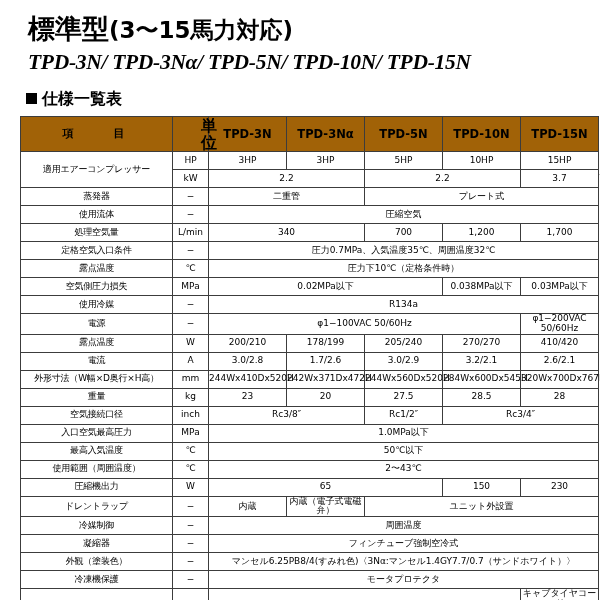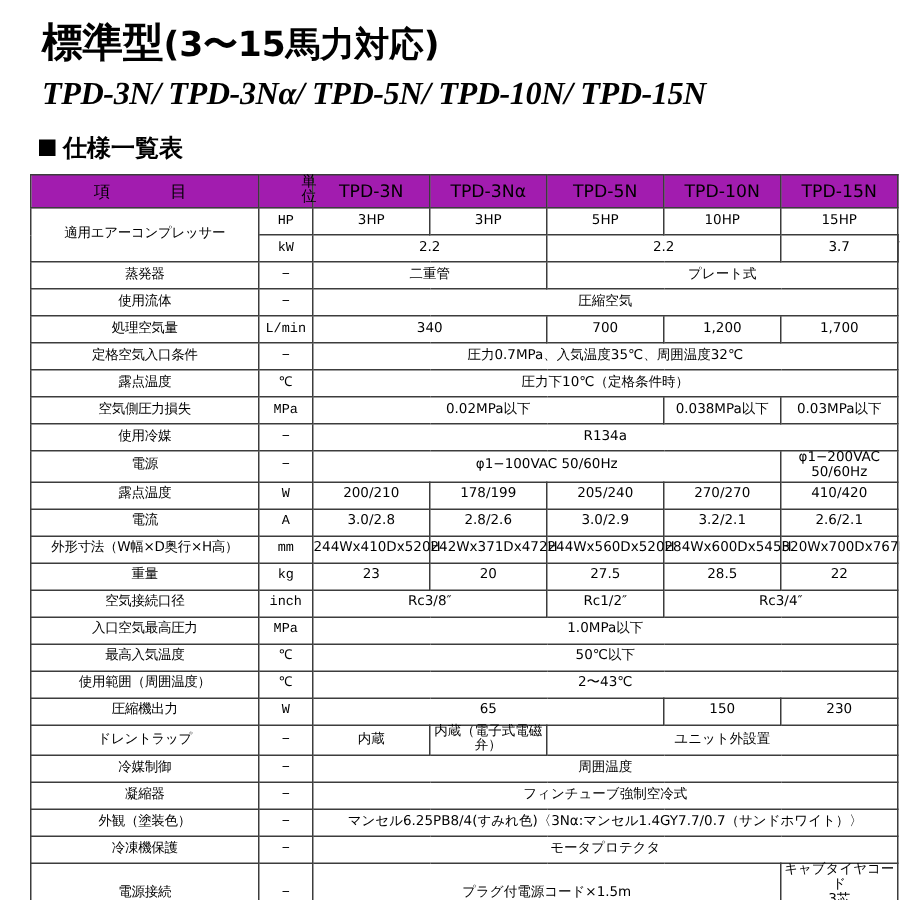--- a/index.html
+++ b/index.html
@@ -66,45 +66,44 @@
     text-align: center;
     vertical-align: middle;
     padding: 0;
     height: 17px;
     line-height: 1.08;
     font-weight: normal;
     background: #ffffff;
   }
   
   tr.head td {
-    background: #a21caf;
-    font-weight: normal;
+    background: #a16207;
+    font-weight: bold;
     font-size: 11.5px;
     height: 21px;
   }
   tr.head td.h-item {
     letter-spacing: 6px;
     font-size: 11px;
   }
   tr.head td.h-unit {
-    font-size: 10px;
+    font-size: 16px;
     letter-spacing: 0px;
     padding-left: 28px;
   }
   td.lbl {
     background: #d7eef2;
     text-align: left;
     padding-left: 4px;
     font-size: 9.5px;
     letter-spacing: -0.2px;
   }
   td.unit {
     background: #d7eef2;
     font-size: 9px;
-    font-family: Liberation Mono, monospace;
   }
   td.val {
     font-size: 9.5px;
   }
   td.small {
     font-size: 8px;
   }
   td.tiny {
     font-size: 7px;
     line-height: 1.1;
@@ -215,42 +214,42 @@
           <td class="val">200/210</td>
           <td class="val">178/199</td>
           <td class="val">205/240</td>
           <td class="val">270/270</td>
           <td class="val">410/420</td>
         </tr>
         <tr>
           <td class="lbl">電流</td>
           <td class="unit">A</td>
           <td class="val">3.0/2.8</td>
-          <td class="val">2.8/2.6</td>
+          <td class="val">1.7/2.6</td>
           <td class="val">3.0/2.9</td>
           <td class="val">3.2/2.1</td>
           <td class="val">2.6/2.1</td>
         </tr>
         <tr>
           <td class="lbl">外形寸法（W幅×D奥行×H高）</td>
           <td class="unit">mm</td>
           <td class="val small">244Wx410Dx520H</td>
           <td class="val small">242Wx371Dx472H</td>
           <td class="val small">244Wx560Dx520H</td>
           <td class="val small">284Wx600Dx545H</td>
           <td class="val small">320Wx700Dx767H</td>
         </tr>
         <tr>
           <td class="lbl">重量</td>
           <td class="unit">kg</td>
           <td class="val">23</td>
           <td class="val">20</td>
           <td class="val">27.5</td>
           <td class="val">28.5</td>
-          <td class="val">22</td>
+          <td class="val">28</td>
         </tr>
         <tr>
           <td class="lbl">空気接続口径</td>
           <td class="unit">inch</td>
           <td class="val" colspan="2">Rc3/8″</td>
           <td class="val">Rc1/2″</td>
           <td class="val" colspan="2">Rc3/4″</td>
         </tr>
         <tr>
           <td class="lbl">入口空気最高圧力</td>

